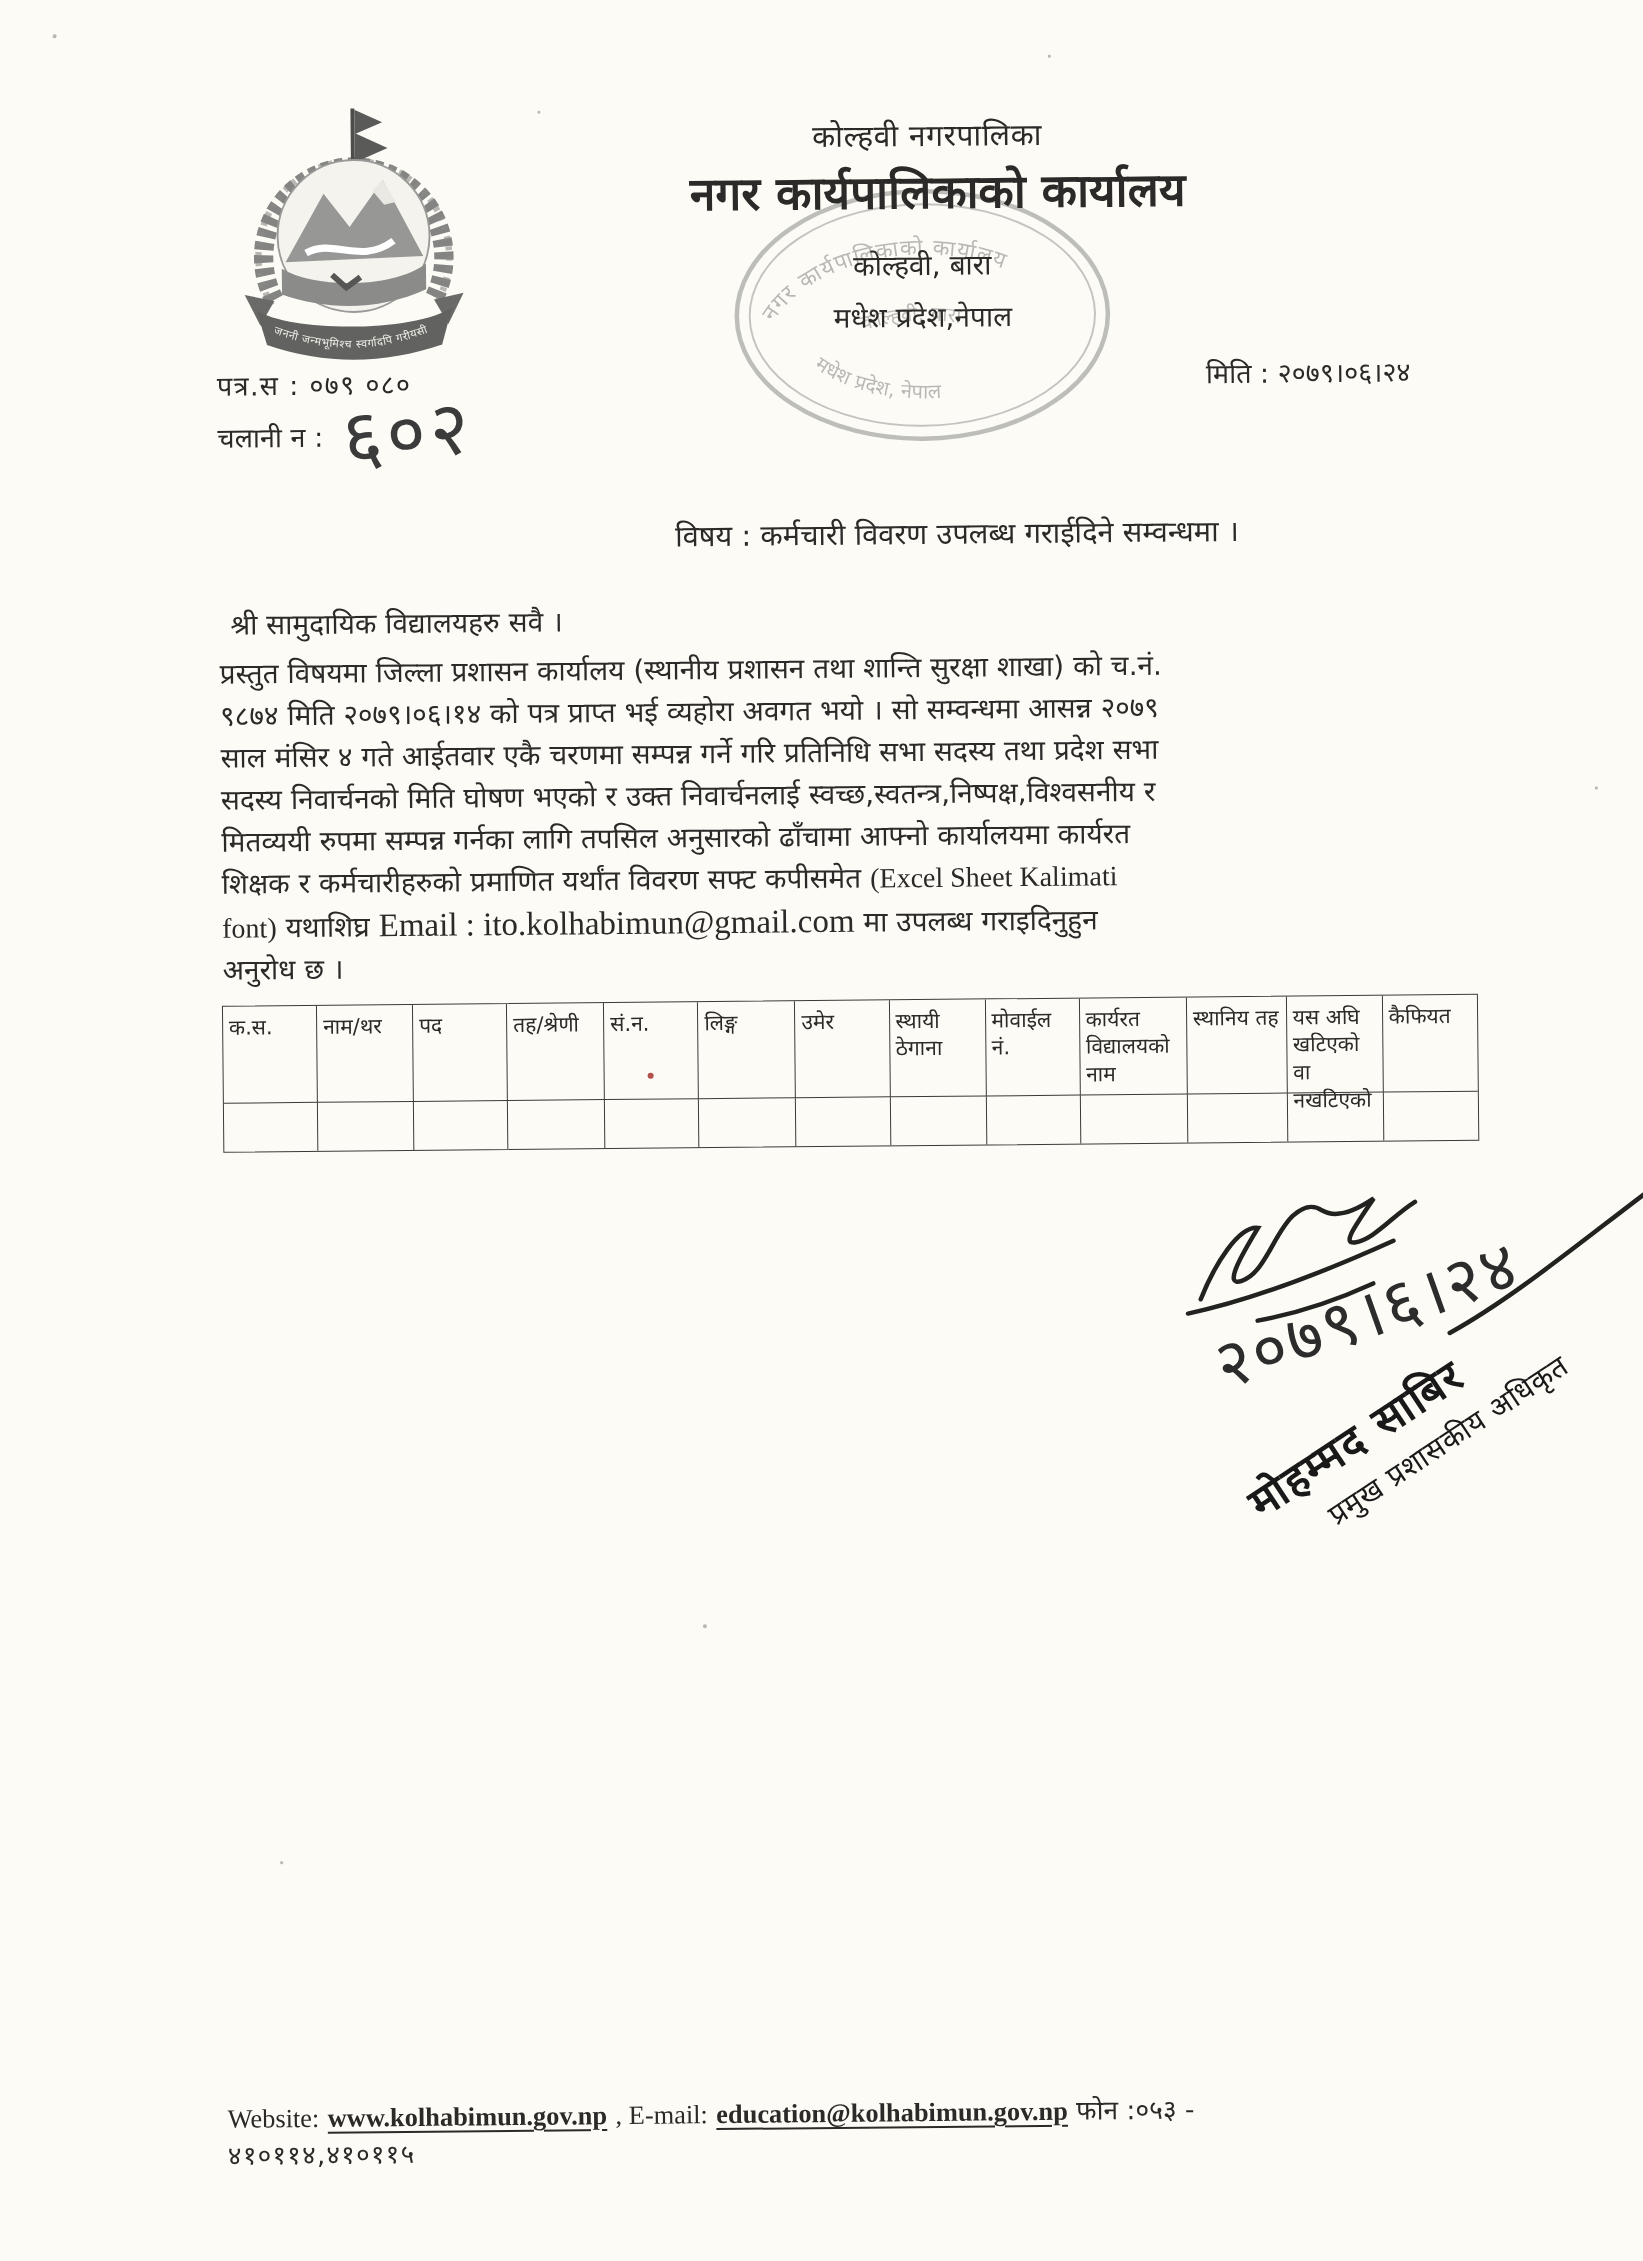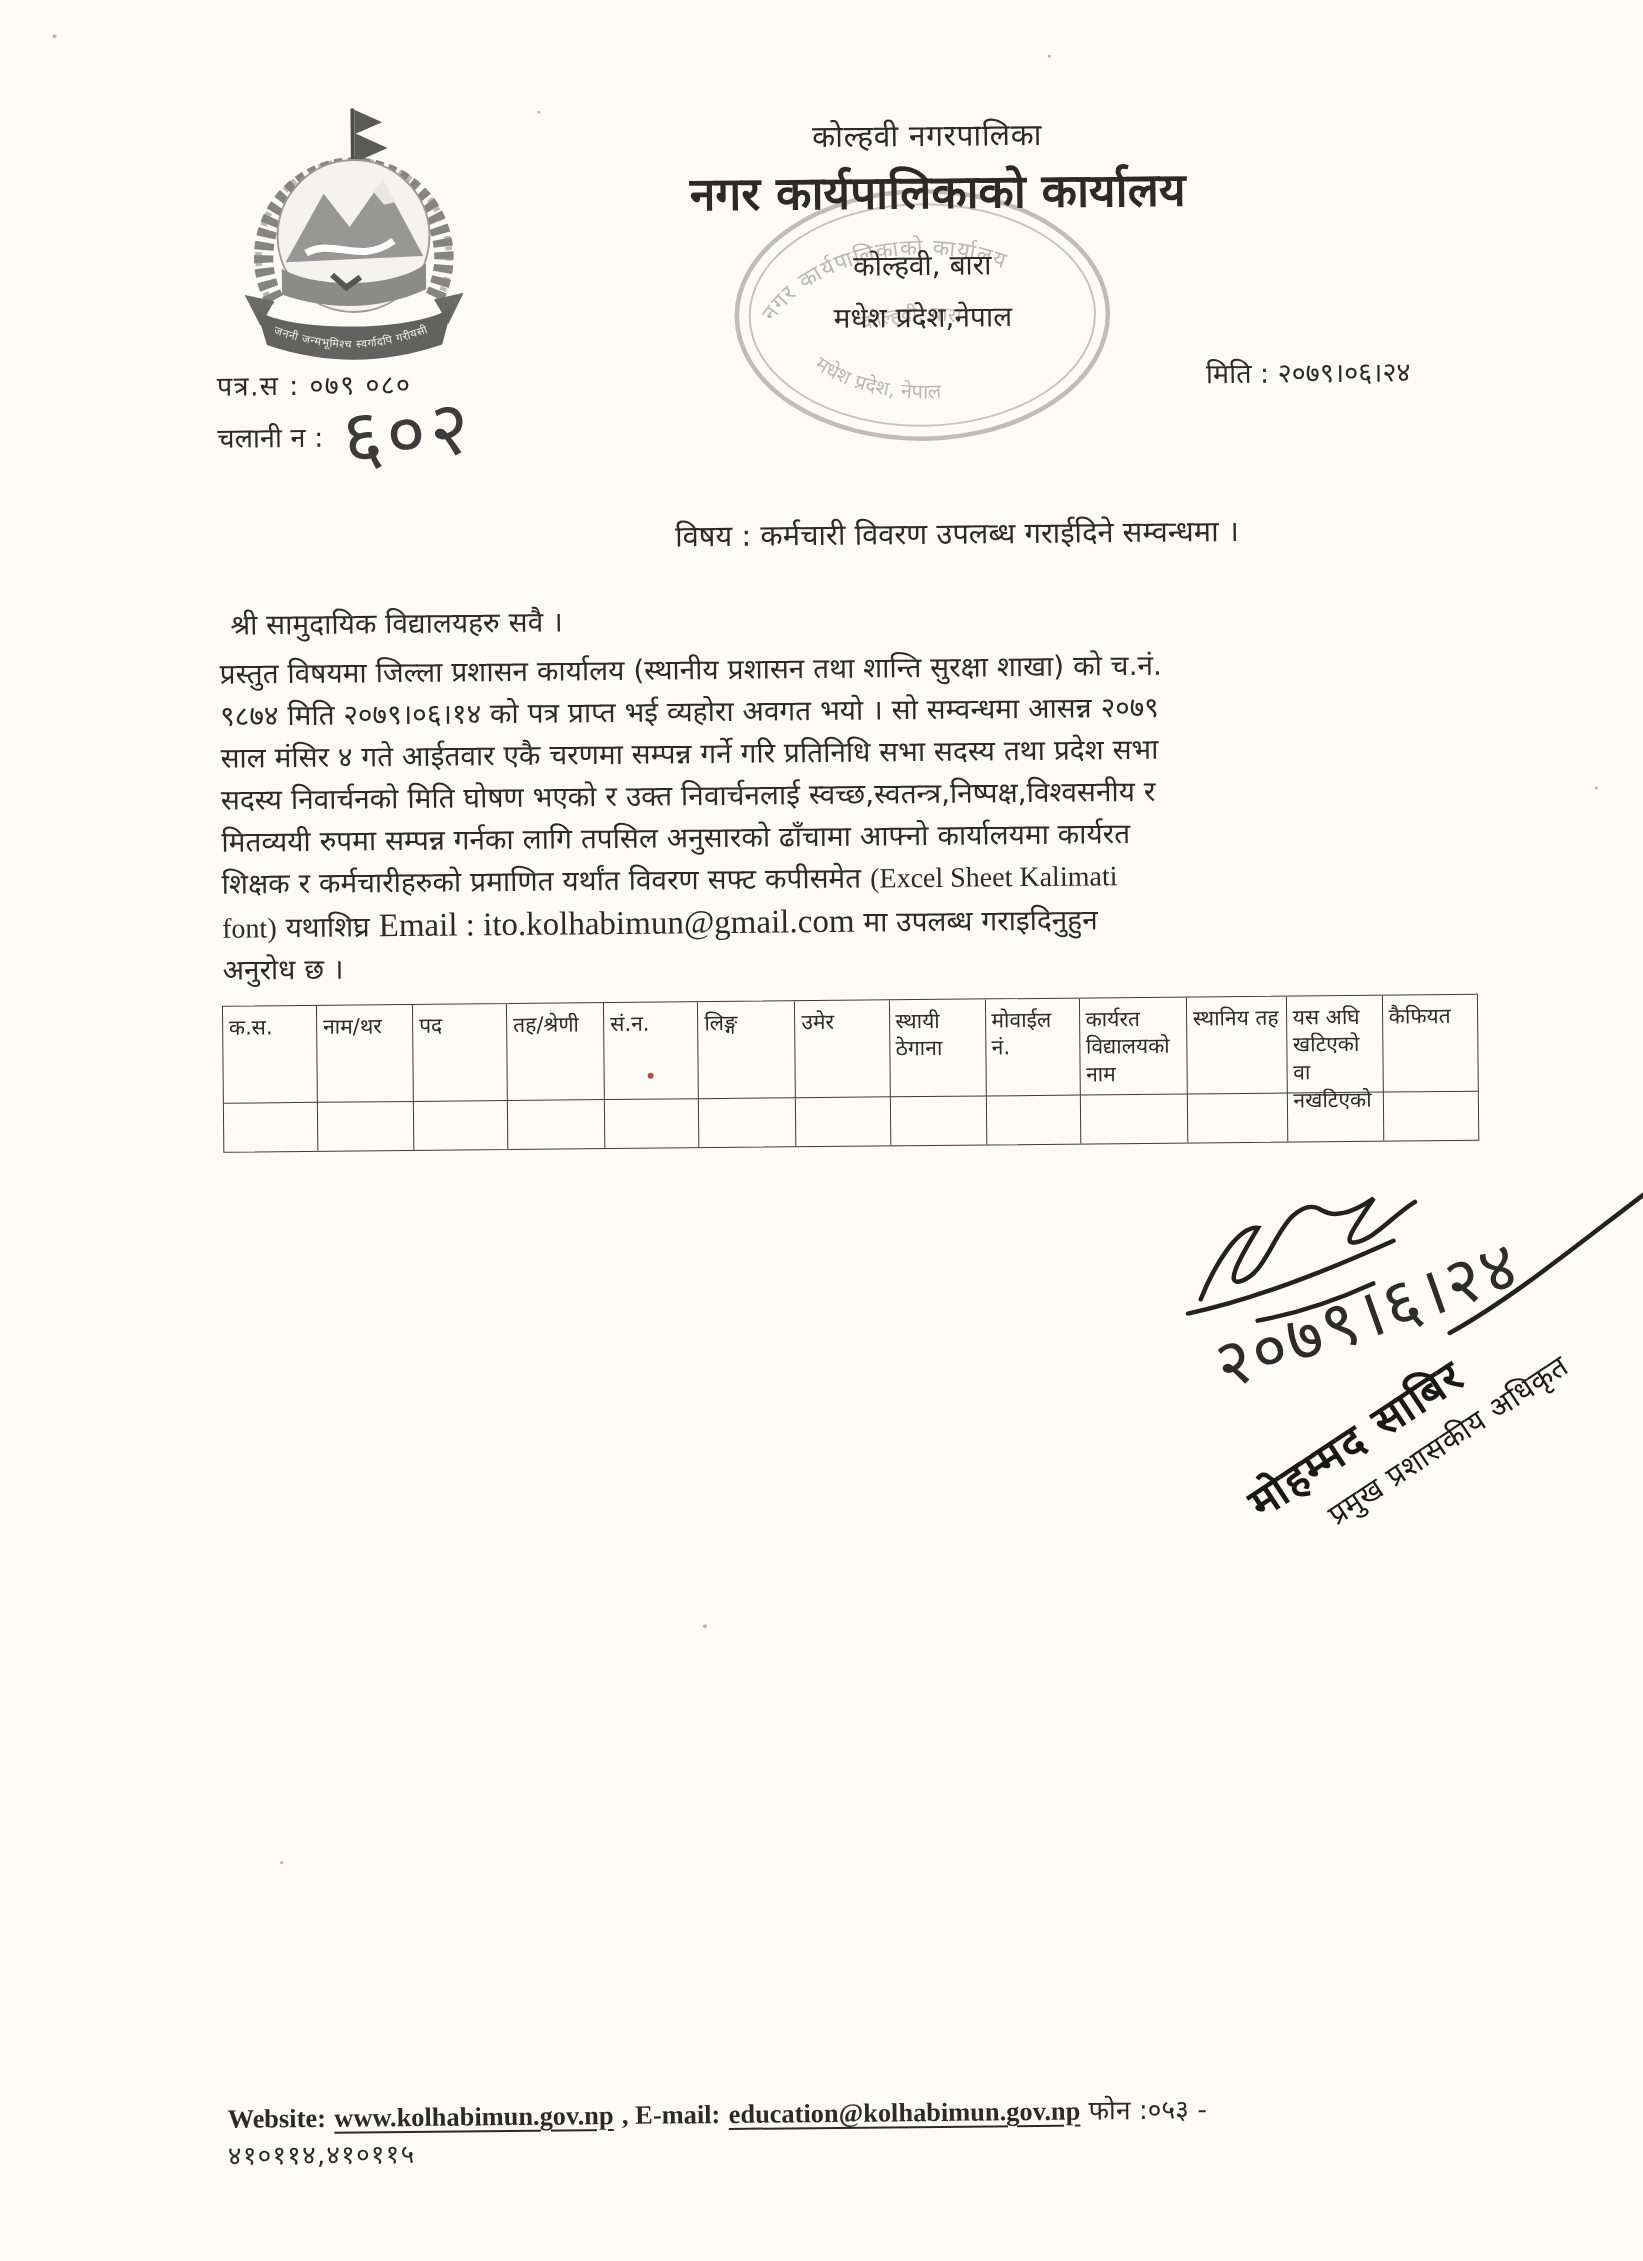--- a/index.html
+++ b/index.html
@@ -58,21 +58,21 @@
   .officer-stamp {
     left:1258px; top:1477px; transform:rotate(-33deg); transform-origin:0 50%;
     color:#191919; white-space:nowrap;
   }
   .officer-name  { font-size:43px; font-weight:bold; letter-spacing:1.9px; }
   .officer-title { font-size:29px; margin-left:59px; margin-top:2.6px; letter-spacing:0.6px; }
 
   
   .footer-1 { left:216px; top:2094px; font-size:26.4px; white-space:nowrap; }
   .footer-2 { left:216px; top:2131px; font-size:26px; letter-spacing:1.3px; }
-  .flab { font-family:"Liberation Serif", serif; font-weight:bold; }
+  .flab { font-family:"Liberation Serif", serif; font-weight:normal; }
   .flink {
     font-family:"Liberation Serif", serif; font-weight:bold;
     text-decoration:underline; text-decoration-thickness:1.9px; text-underline-offset:4.5px;
   }
 
   .speck { position:absolute; border-radius:50%; background:#97918a; opacity:.65; }
 </style>
 </head>
 <body>
 

